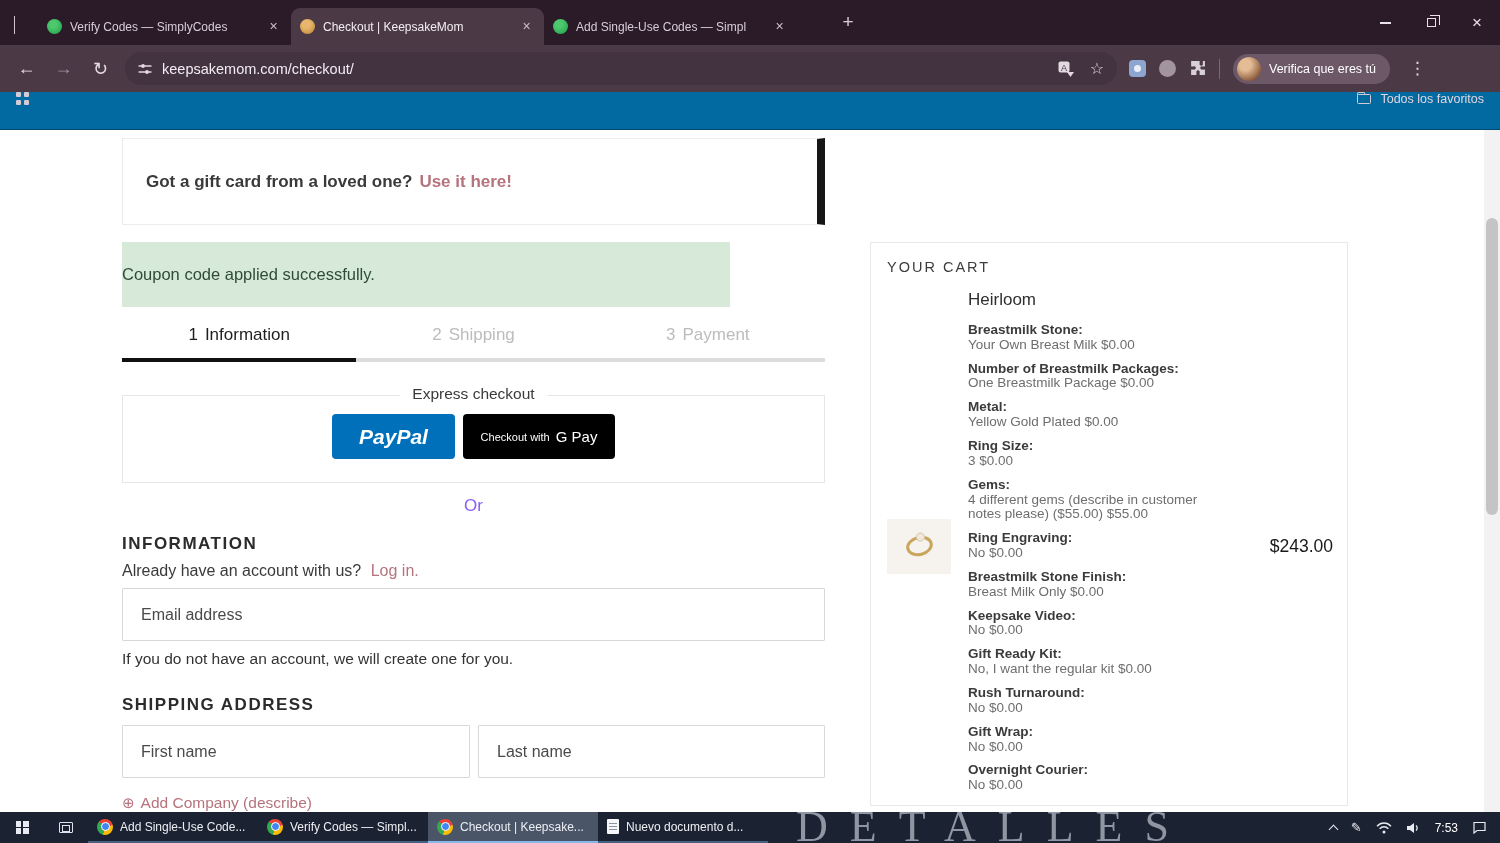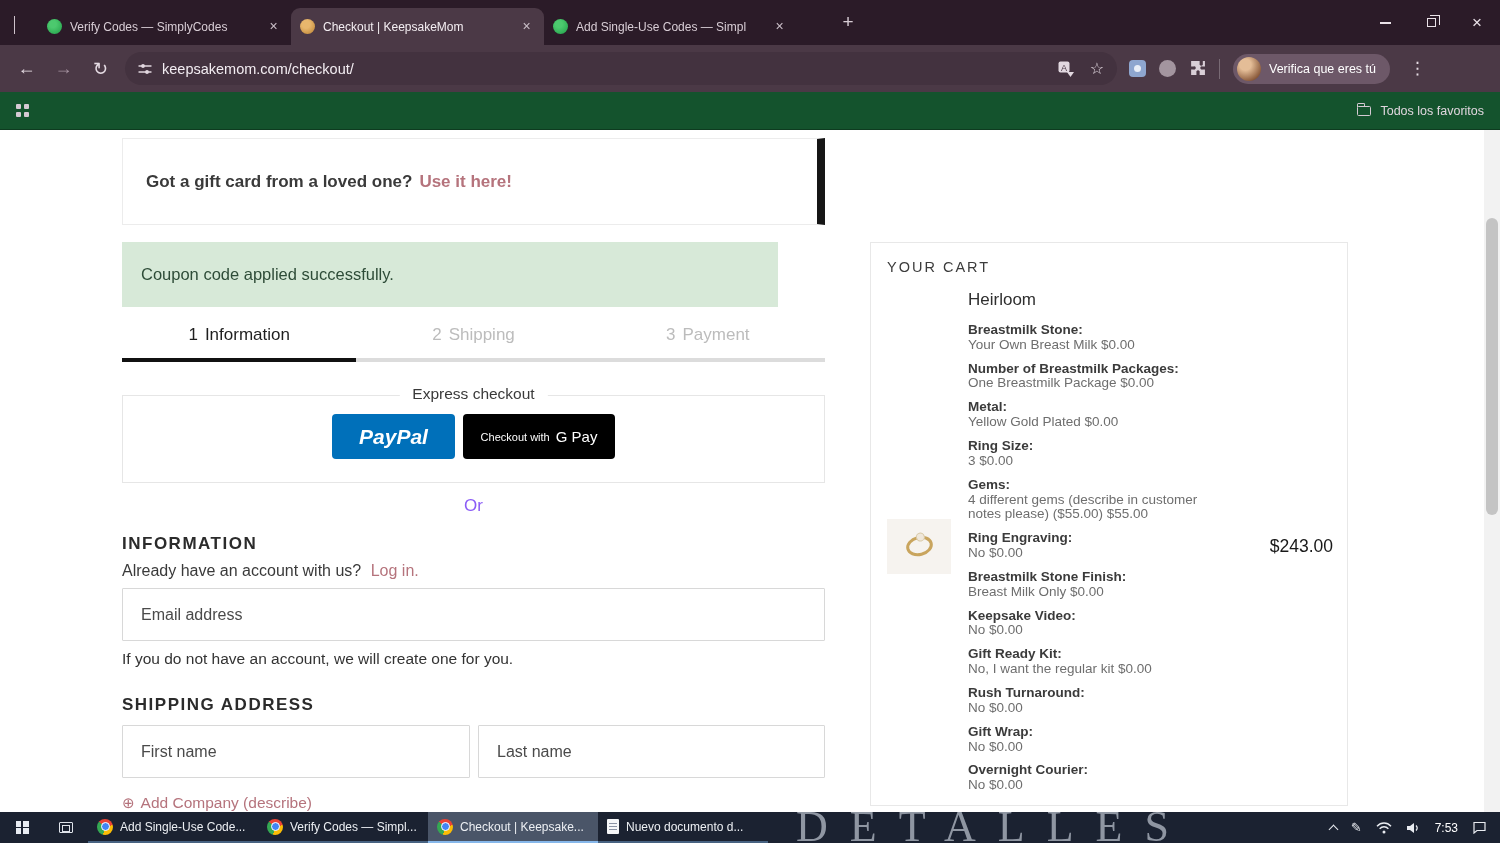--- a/index.html
+++ b/index.html
@@ -37,35 +37,35 @@
   .toolbar-right{display:flex;align-items:center;gap:13px;margin-left:12px}
   .ext-badge1{width:17px;height:17px;border-radius:4px;background:#8ea6cf;position:relative;cursor:pointer}
   .ext-badge1::after{content:"";position:absolute;inset:5px;background:#e9eef7;border-radius:50%}
   .ext-badge2{width:17px;height:17px;border-radius:50%;background:#a3959f;cursor:pointer}
   .vsep{width:1px;height:20px;background:rgba(255,255,255,.25)}
   .profile-pill{height:30px;border-radius:15px;background:#6d5868;display:flex;align-items:center;gap:8px;padding:0 14px 0 4px;color:#fff;font-size:12.5px;cursor:pointer;white-space:nowrap}
   .avatar{width:24px;height:24px;border-radius:50%;background:radial-gradient(circle at 35% 32%,#e4bd97 25%,#8a5a3b 75%,#4e3020);flex:none}
   .kebab{font-size:17px;color:#e5dbe3;padding:0 6px;cursor:pointer}
 
   
-  .bookmarks{position:absolute;top:92px;left:0;right:0;height:38px;background:#14532d;border-bottom:1px solid rgba(0,0,0,.28);display:flex;align-items:center;padding:0 16px}
+  .bookmarks{position:absolute;top:92px;left:0;right:0;height:38px;background:#0369a1;border-bottom:1px solid rgba(0,0,0,.28);display:flex;align-items:flex-start;padding:0 16px}
   .grid-icon{display:grid;grid-template-columns:5px 5px;gap:2.5px;cursor:pointer}
   .grid-icon span{width:5px;height:5px;background:#d5cad3;border-radius:1px}
   .bm-right{margin-left:auto;display:flex;align-items:center;gap:9px;color:#e0d6de;font-size:12.5px;cursor:pointer}
   .folder-icon{width:14px;height:10px;background:transparent;border:1.2px solid #d5cad3;border-radius:1.5px;position:relative}
   .folder-icon::before{content:"";position:absolute;top:-3.4px;left:-1.2px;width:6px;height:2.6px;border:1.2px solid #d5cad3;border-bottom:none;border-radius:1.5px 1.5px 0 0}
 
   
   .page{position:absolute;top:130px;left:0;width:1500px;height:682px;background:#fff;overflow:hidden}
 
   .gift-box{position:absolute;left:122px;top:8px;width:703px;height:87px;background:#fff;border:1px solid #ececec;border-right:8px solid #161616;display:flex;align-items:center;padding-left:23px;font-size:17px}
   .gift-text{color:#3a3a3a;font-weight:700}
   .gift-link{color:#b5737c;font-weight:700;margin-left:7px;cursor:pointer}
 
-  .coupon-banner{position:absolute;left:122px;top:112px;width:656px;height:65px;background:#d7e9d8;display:flex;align-items:center;padding-left:19px;font-size:16.5px;color:#2e4c38}
+  .coupon-banner{position:absolute;left:122px;top:112px;width:608px;height:65px;background:#d7e9d8;display:flex;align-items:center;font-size:16.5px;color:#2e4c38}
 
   .steps{position:absolute;left:122px;top:185px;width:703px;display:flex}
   .step{flex:1;text-align:center;font-size:17px;color:#bcbcbc;padding:10px 0;cursor:pointer}
   .step .num{margin-right:7px}
   .step.active{color:#1f1f1f}
   .steps-track{position:absolute;left:122px;top:228px;width:703px;height:4px;background:#dcdcdc}
   .steps-fill{position:absolute;left:0;top:0;width:234px;height:4px;background:#111}
 
   .express-box{position:absolute;left:122px;top:265px;width:703px;height:88px;border:1px solid #e6e6e6}
   .express-legend{position:absolute;top:-11px;left:50%;transform:translateX(-50%);background:#fff;padding:0 13px;font-size:15.5px;color:#3a3a3a;white-space:nowrap}

